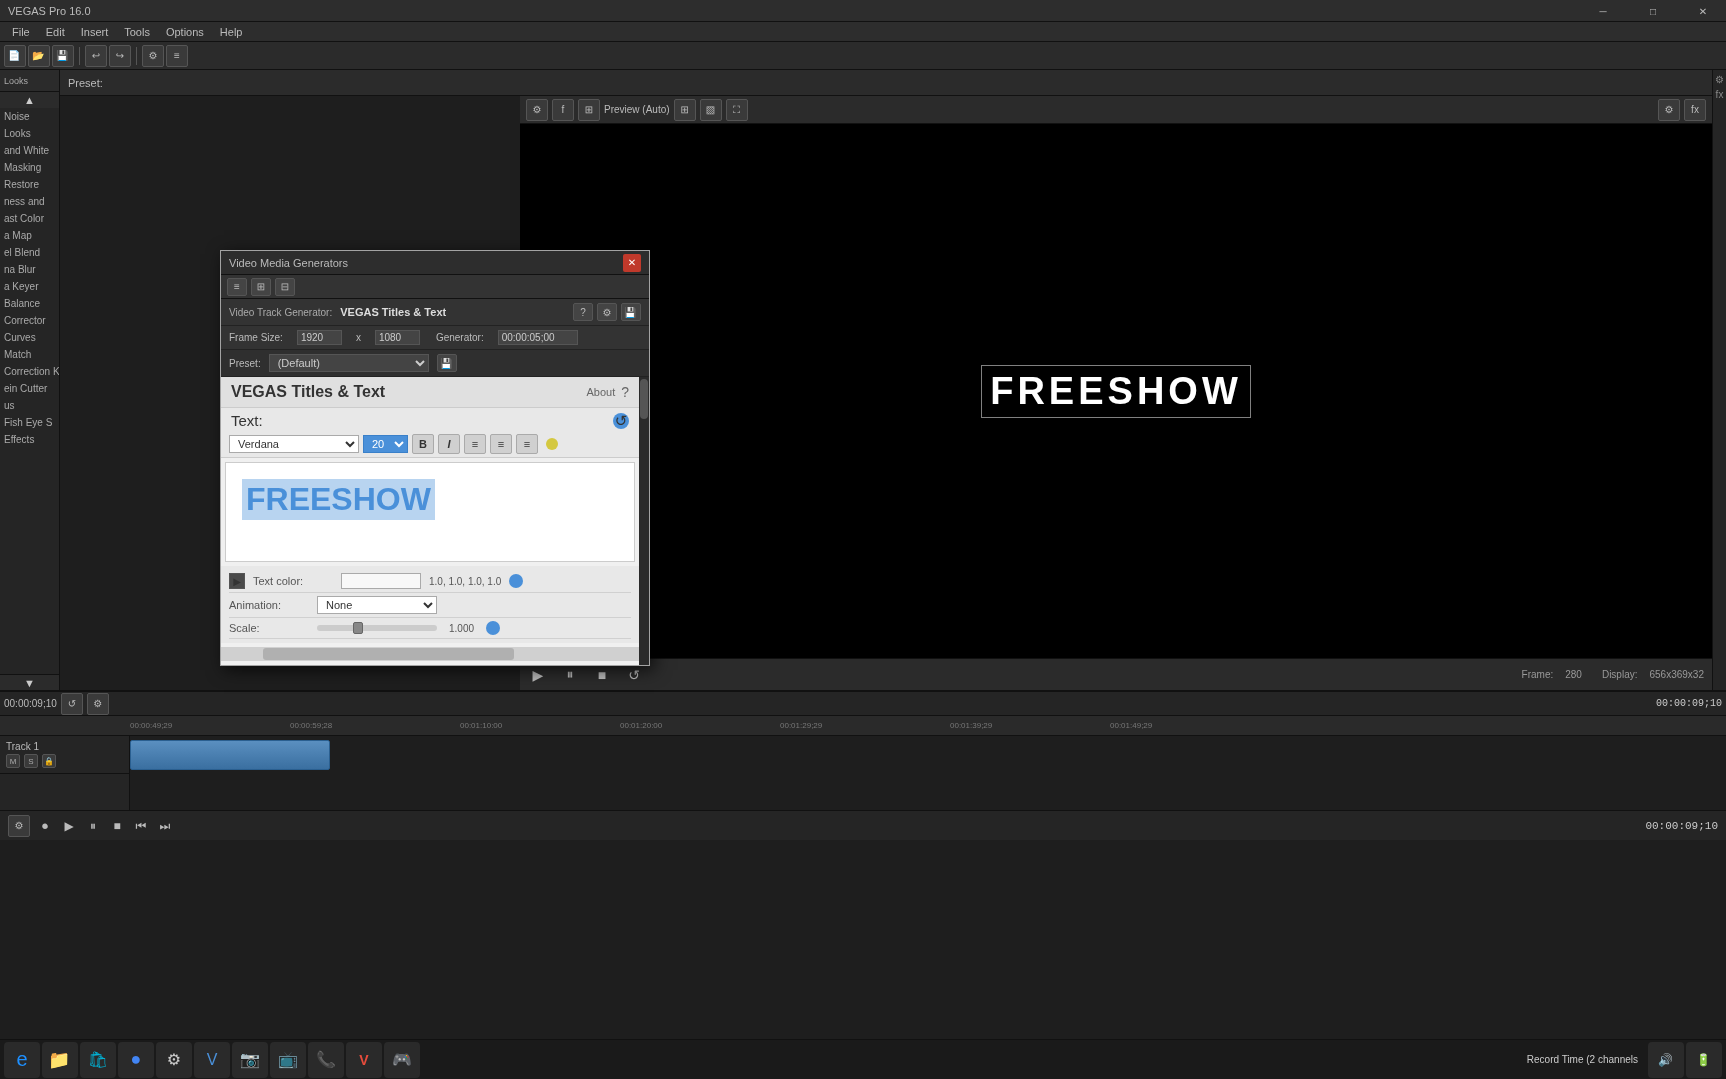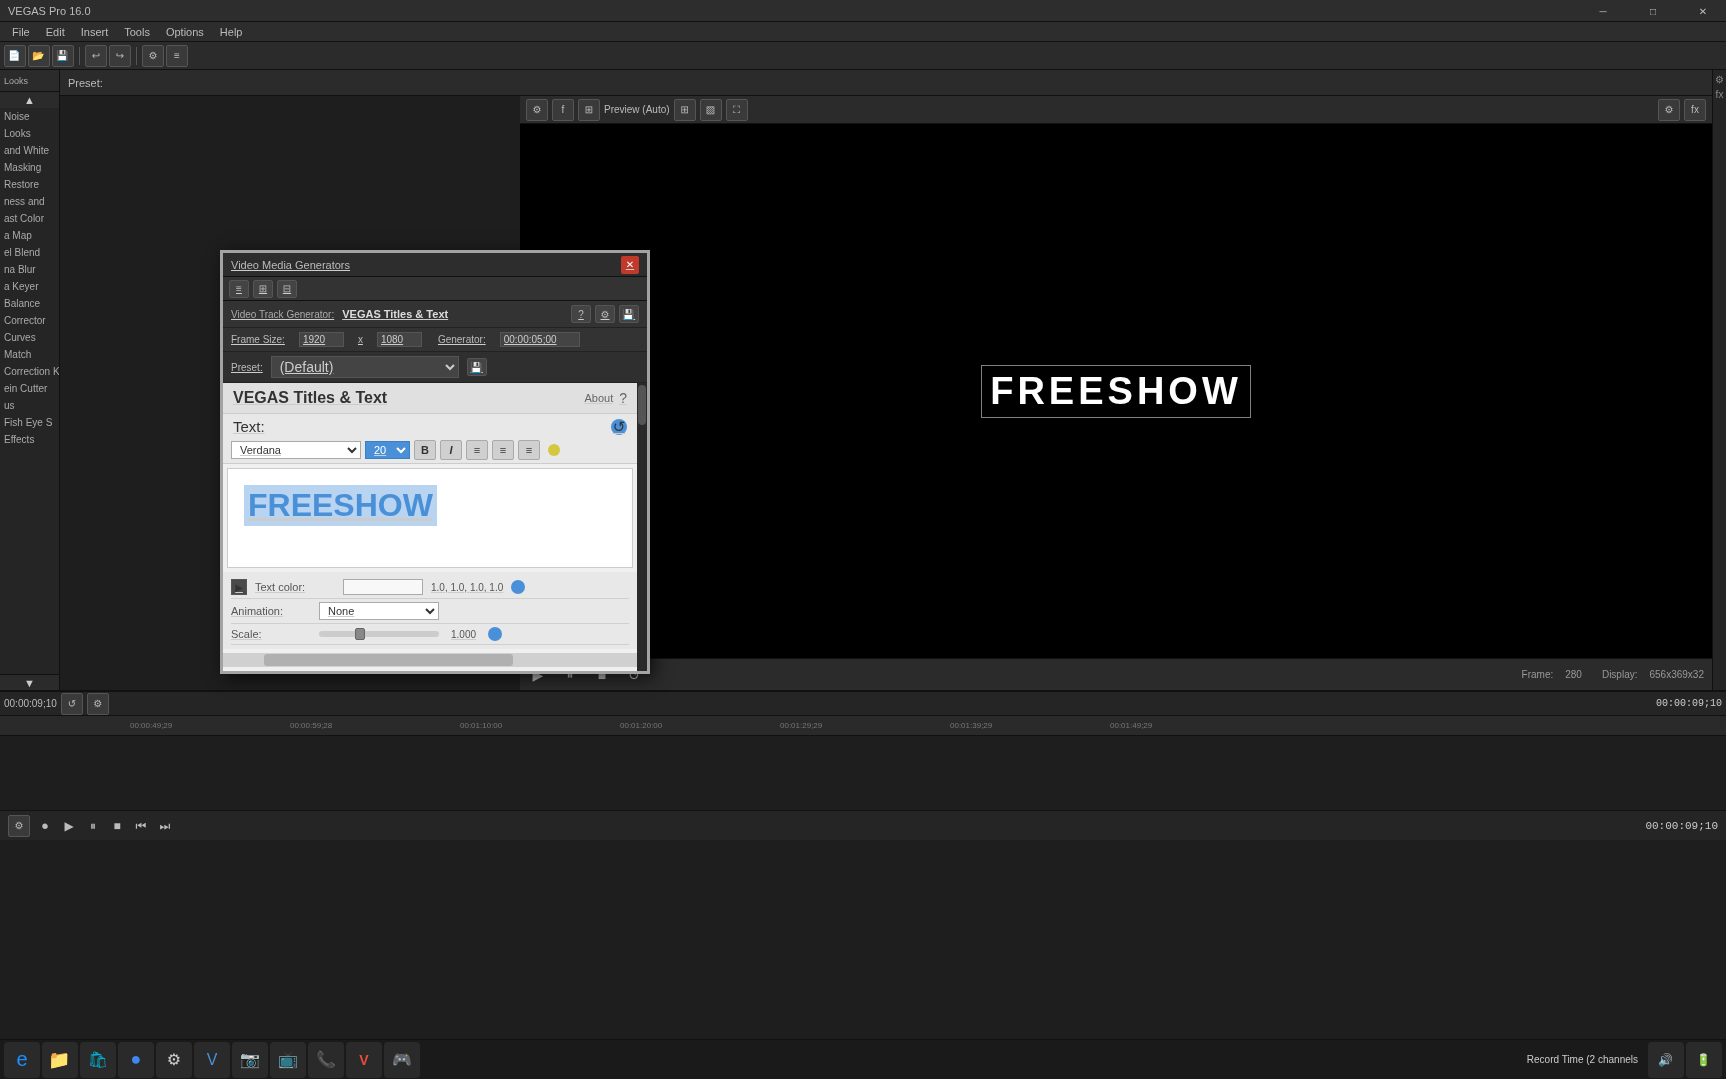--- a/index.html
+++ b/index.html
@@ -186,25 +186,24 @@
       pointer-events: none;
     }
 
     
     #vmg-dialog {
       position: absolute;
       top: 250px;
       left: 220px;
       width: 430px;
       background: #3a3a3a;
-      border: 3px solid #a3a3a3;
+      border: 1px solid #a3a3a3;
       box-shadow: 4px 4px 16px rgba(0,0,0,0.7);
       pointer-events: all;
       z-index: 100;
-      text-decoration: underline;
     }
     #vmg-titlebar {
       height: 24px;
       background: #2d2d2d;
       display: flex; align-items: center;
       padding: 0 8px;
       font-size: 11px;
       color: #bbb;
       border-bottom: 1px solid #111;
       cursor: move;
@@ -254,22 +253,22 @@
       background: #2f2f2f;
       border-bottom: 1px solid #222;
       display: flex; align-items: center; gap: 8px;
       font-size: 10px; color: #bbb;
     }
     .preset-select {
       background: #444;
       border: 1px solid #555;
       color: #ccc;
       padding: 1px 4px;
-      font-size: 14px;
-      width: 188px;
+      font-size: 11px;
+      width: 160px;
     }
 
     
     #vtt-panel {
       background: #f0f0f0;
       padding: 0;
     }
     #vtt-header {
       padding: 6px 10px;
       display: flex; align-items: center; justify-content: space-between;
@@ -734,20 +733,35 @@
   </div>
   <div id="timeline-ruler">
     <span class="ruler-mark" style="left:130px;">00:00:49;29</span>
     <span class="ruler-mark" style="left:290px;">00:00:59;28</span>
     <span class="ruler-mark" style="left:460px;">00:01:10:00</span>
     <span class="ruler-mark" style="left:620px;">00:01:20:00</span>
     <span class="ruler-mark" style="left:780px;">00:01:29;29</span>
     <span class="ruler-mark" style="left:950px;">00:01:39;29</span>
     <span class="ruler-mark" style="left:1110px;">00:01:49;29</span>
   </div>
+  <div id="timeline-tracks">
+    <div id="track-headers">
+      <div class="track-header">
+        <span class="track-name">Track 1</span>
+        <div class="track-controls">
+          <div class="track-ctrl-btn">M</div>
+          <div class="track-ctrl-btn">S</div>
+          <div class="track-ctrl-btn">🔒</div>
+        </div>
+      </div>
+    </div>
+    <div id="track-content">
+      <div class="track-clip" style="left:0;width:200px;"></div>
+    </div>
+  </div>
 </div>
 
 <div id="transport" style="position:absolute;top:810px;left:0;right:0;">
   <div class="toolbar-btn">⚙</div>
   <div class="transport-btn">⏺</div>
   <div class="transport-btn">▶</div>
   <div class="transport-btn">⏸</div>
   <div class="transport-btn">■</div>
   <div class="transport-btn">⏮</div>
   <div class="transport-btn">⏭</div>

